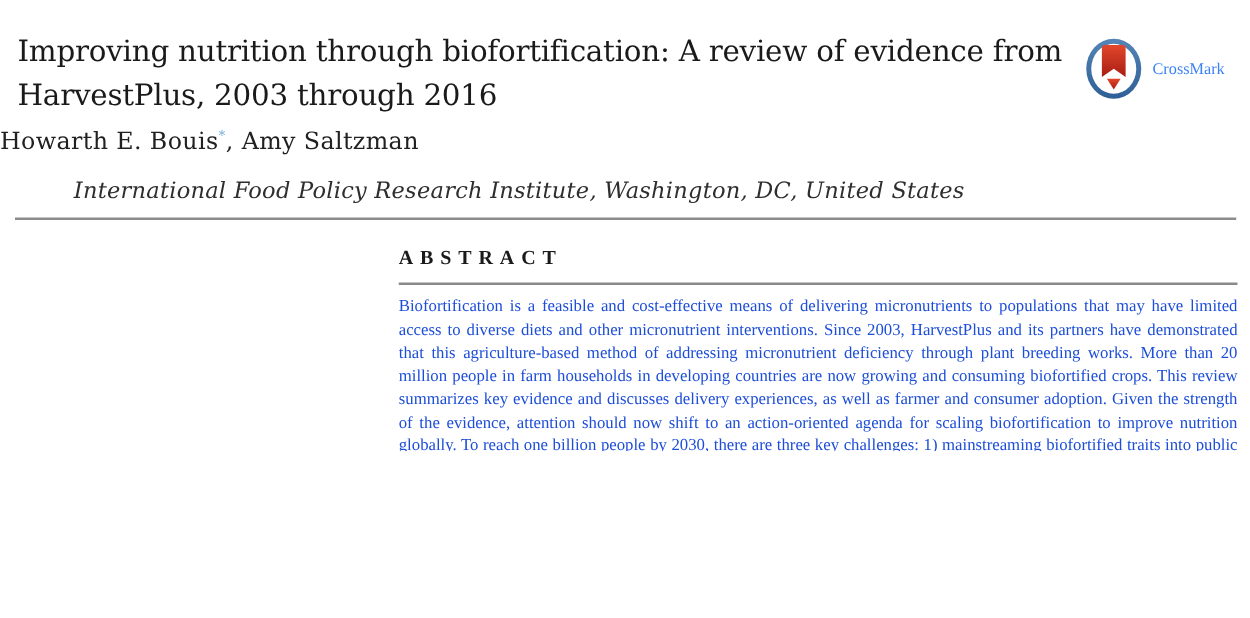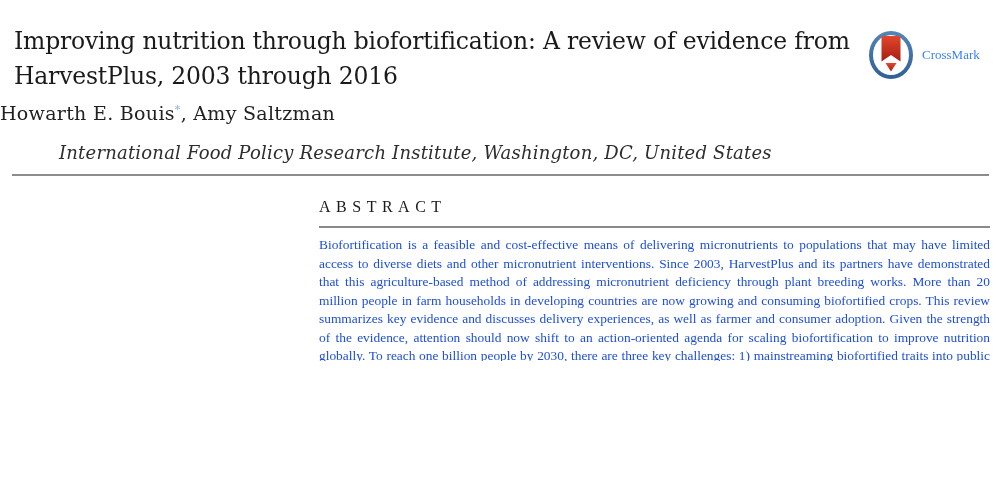--- a/index.html
+++ b/index.html
@@ -87,21 +87,21 @@
     position: absolute;
     left: 319px;
     top: 198px;
     width: 671px;
   }
   .abstract-heading {
     font-family: "Liberation Serif", serif;
     font-size: 16px;
     letter-spacing: 5.5px;
     color: #1a1a1a;
-    font-weight: normal;
+    font-weight: bold;
     margin: 0;
   }
   .abstract-rule {
     margin-top: 10px;
     height: 2px;
     background: #8a8a8a;
   }
   .abstract-text {
     margin: 8px 0 0 0;
     font-family: "Liberation Serif", serif;

